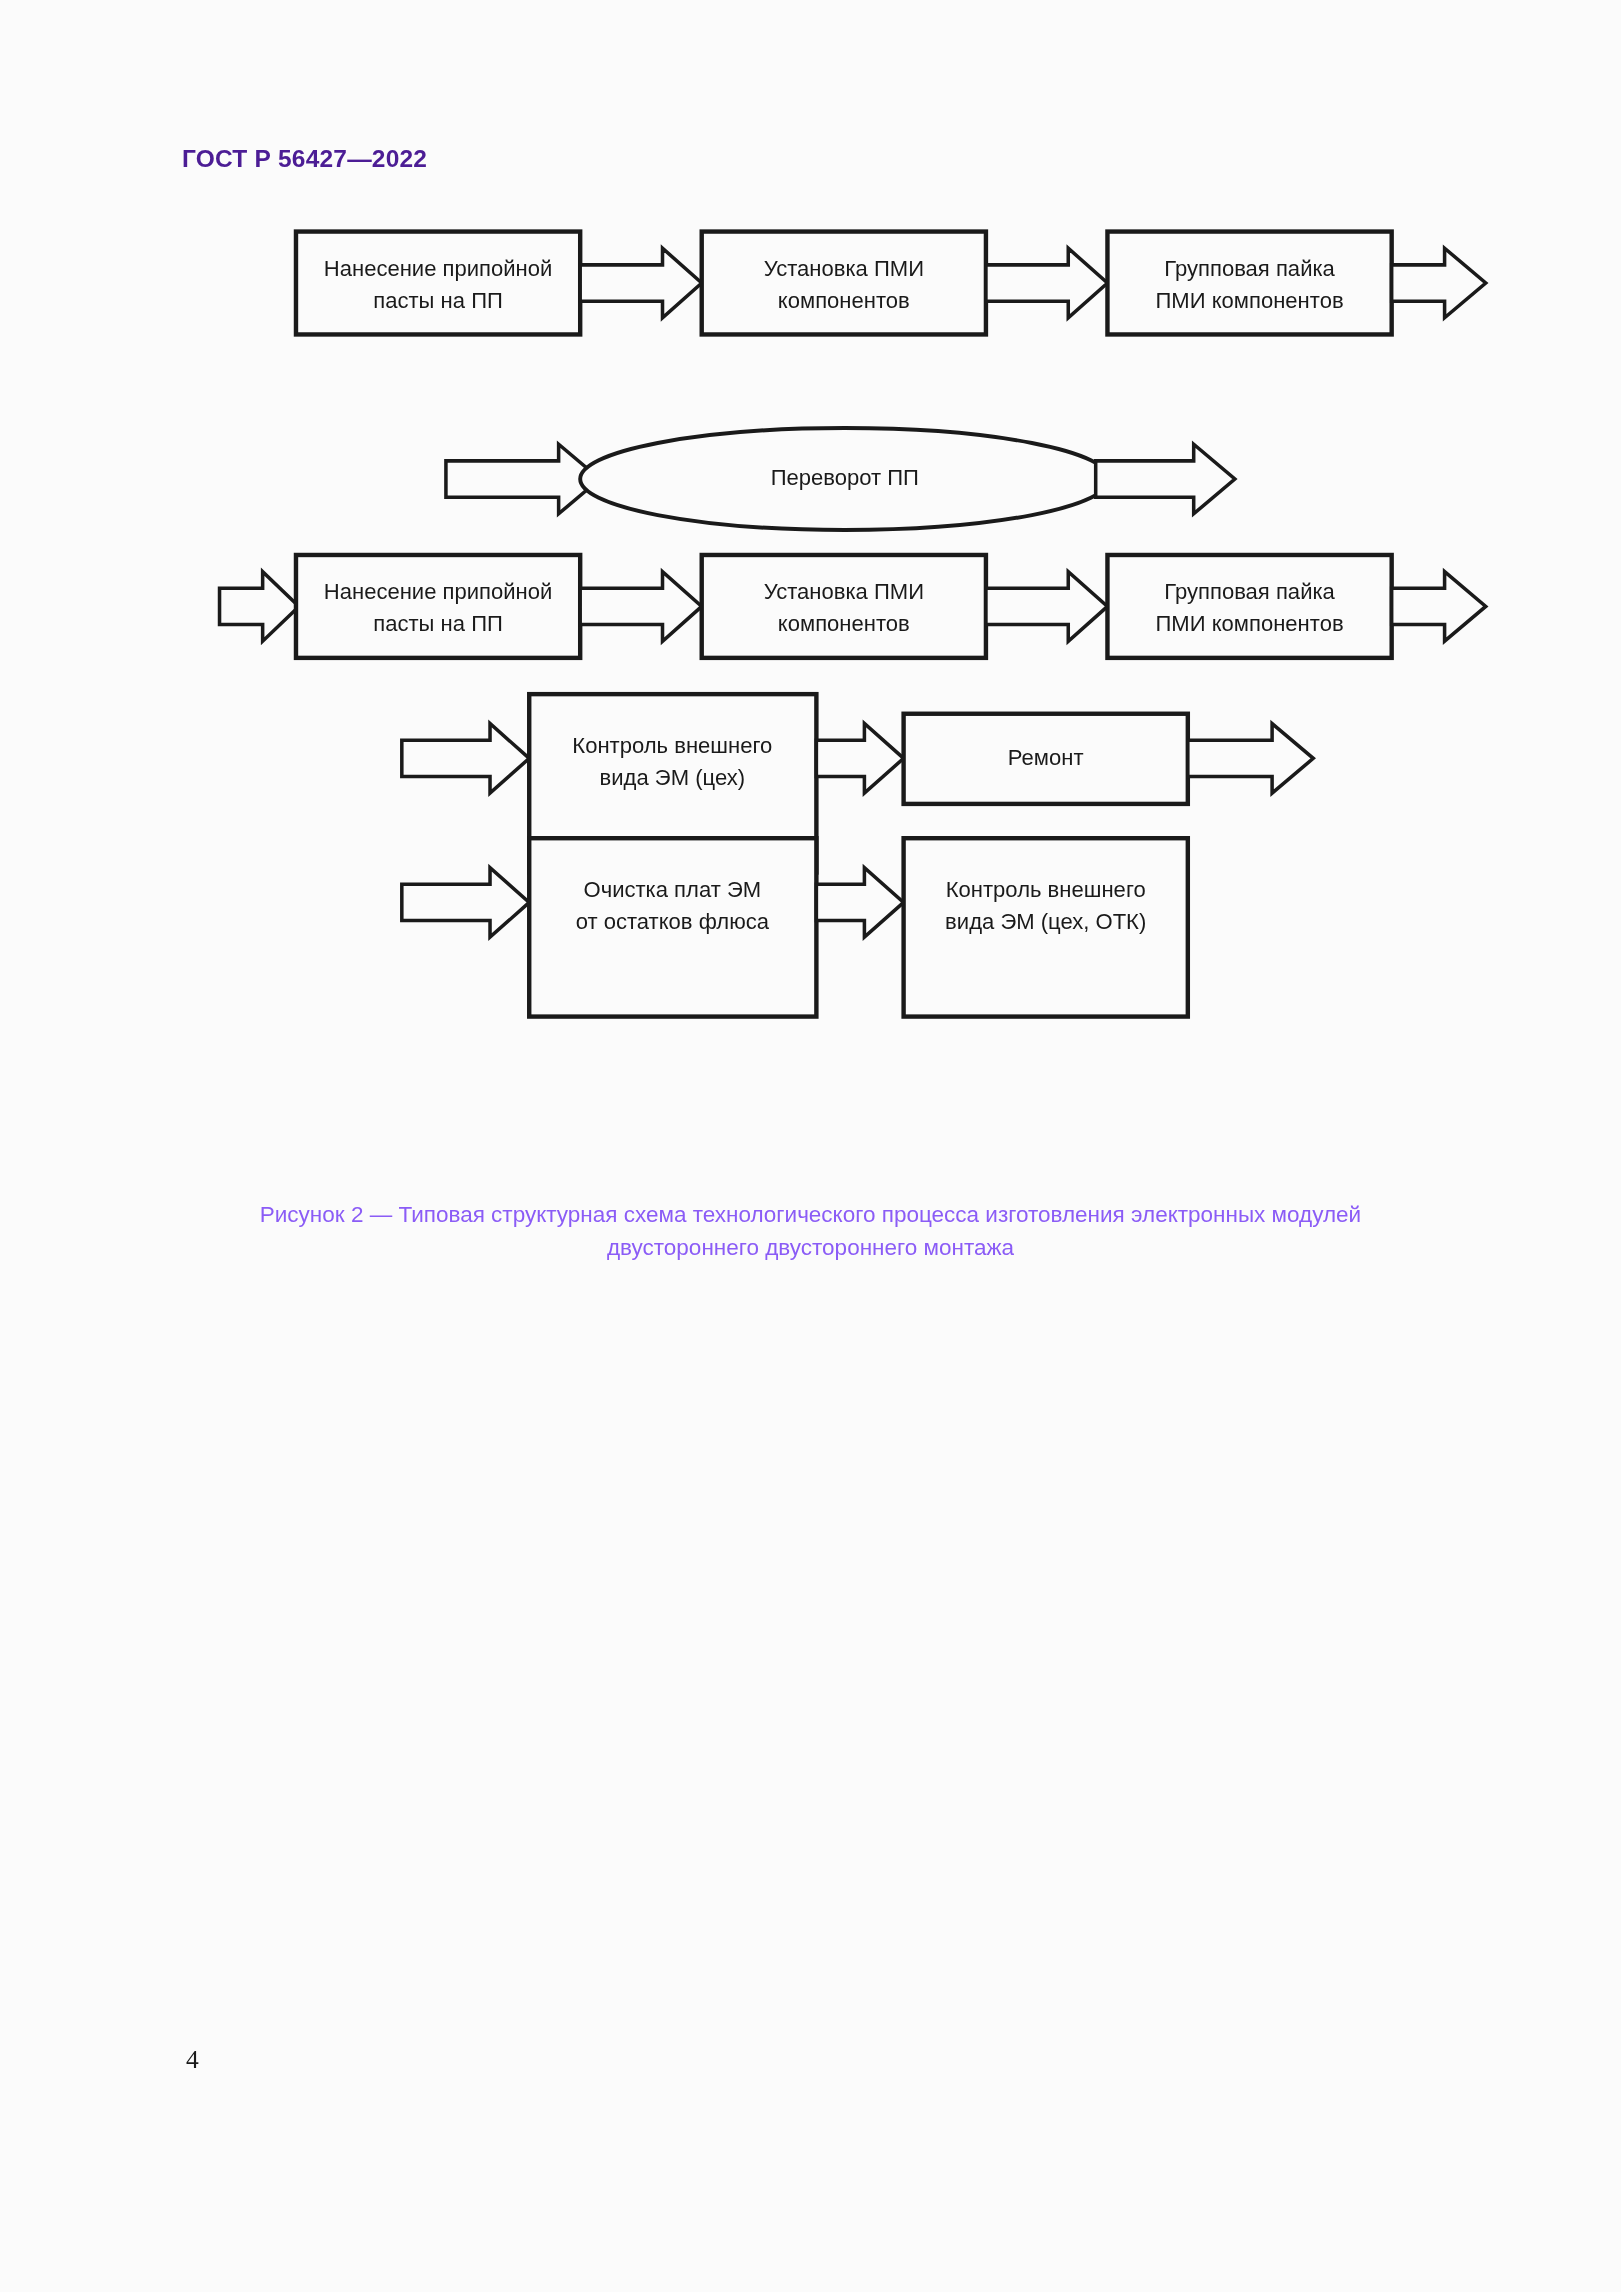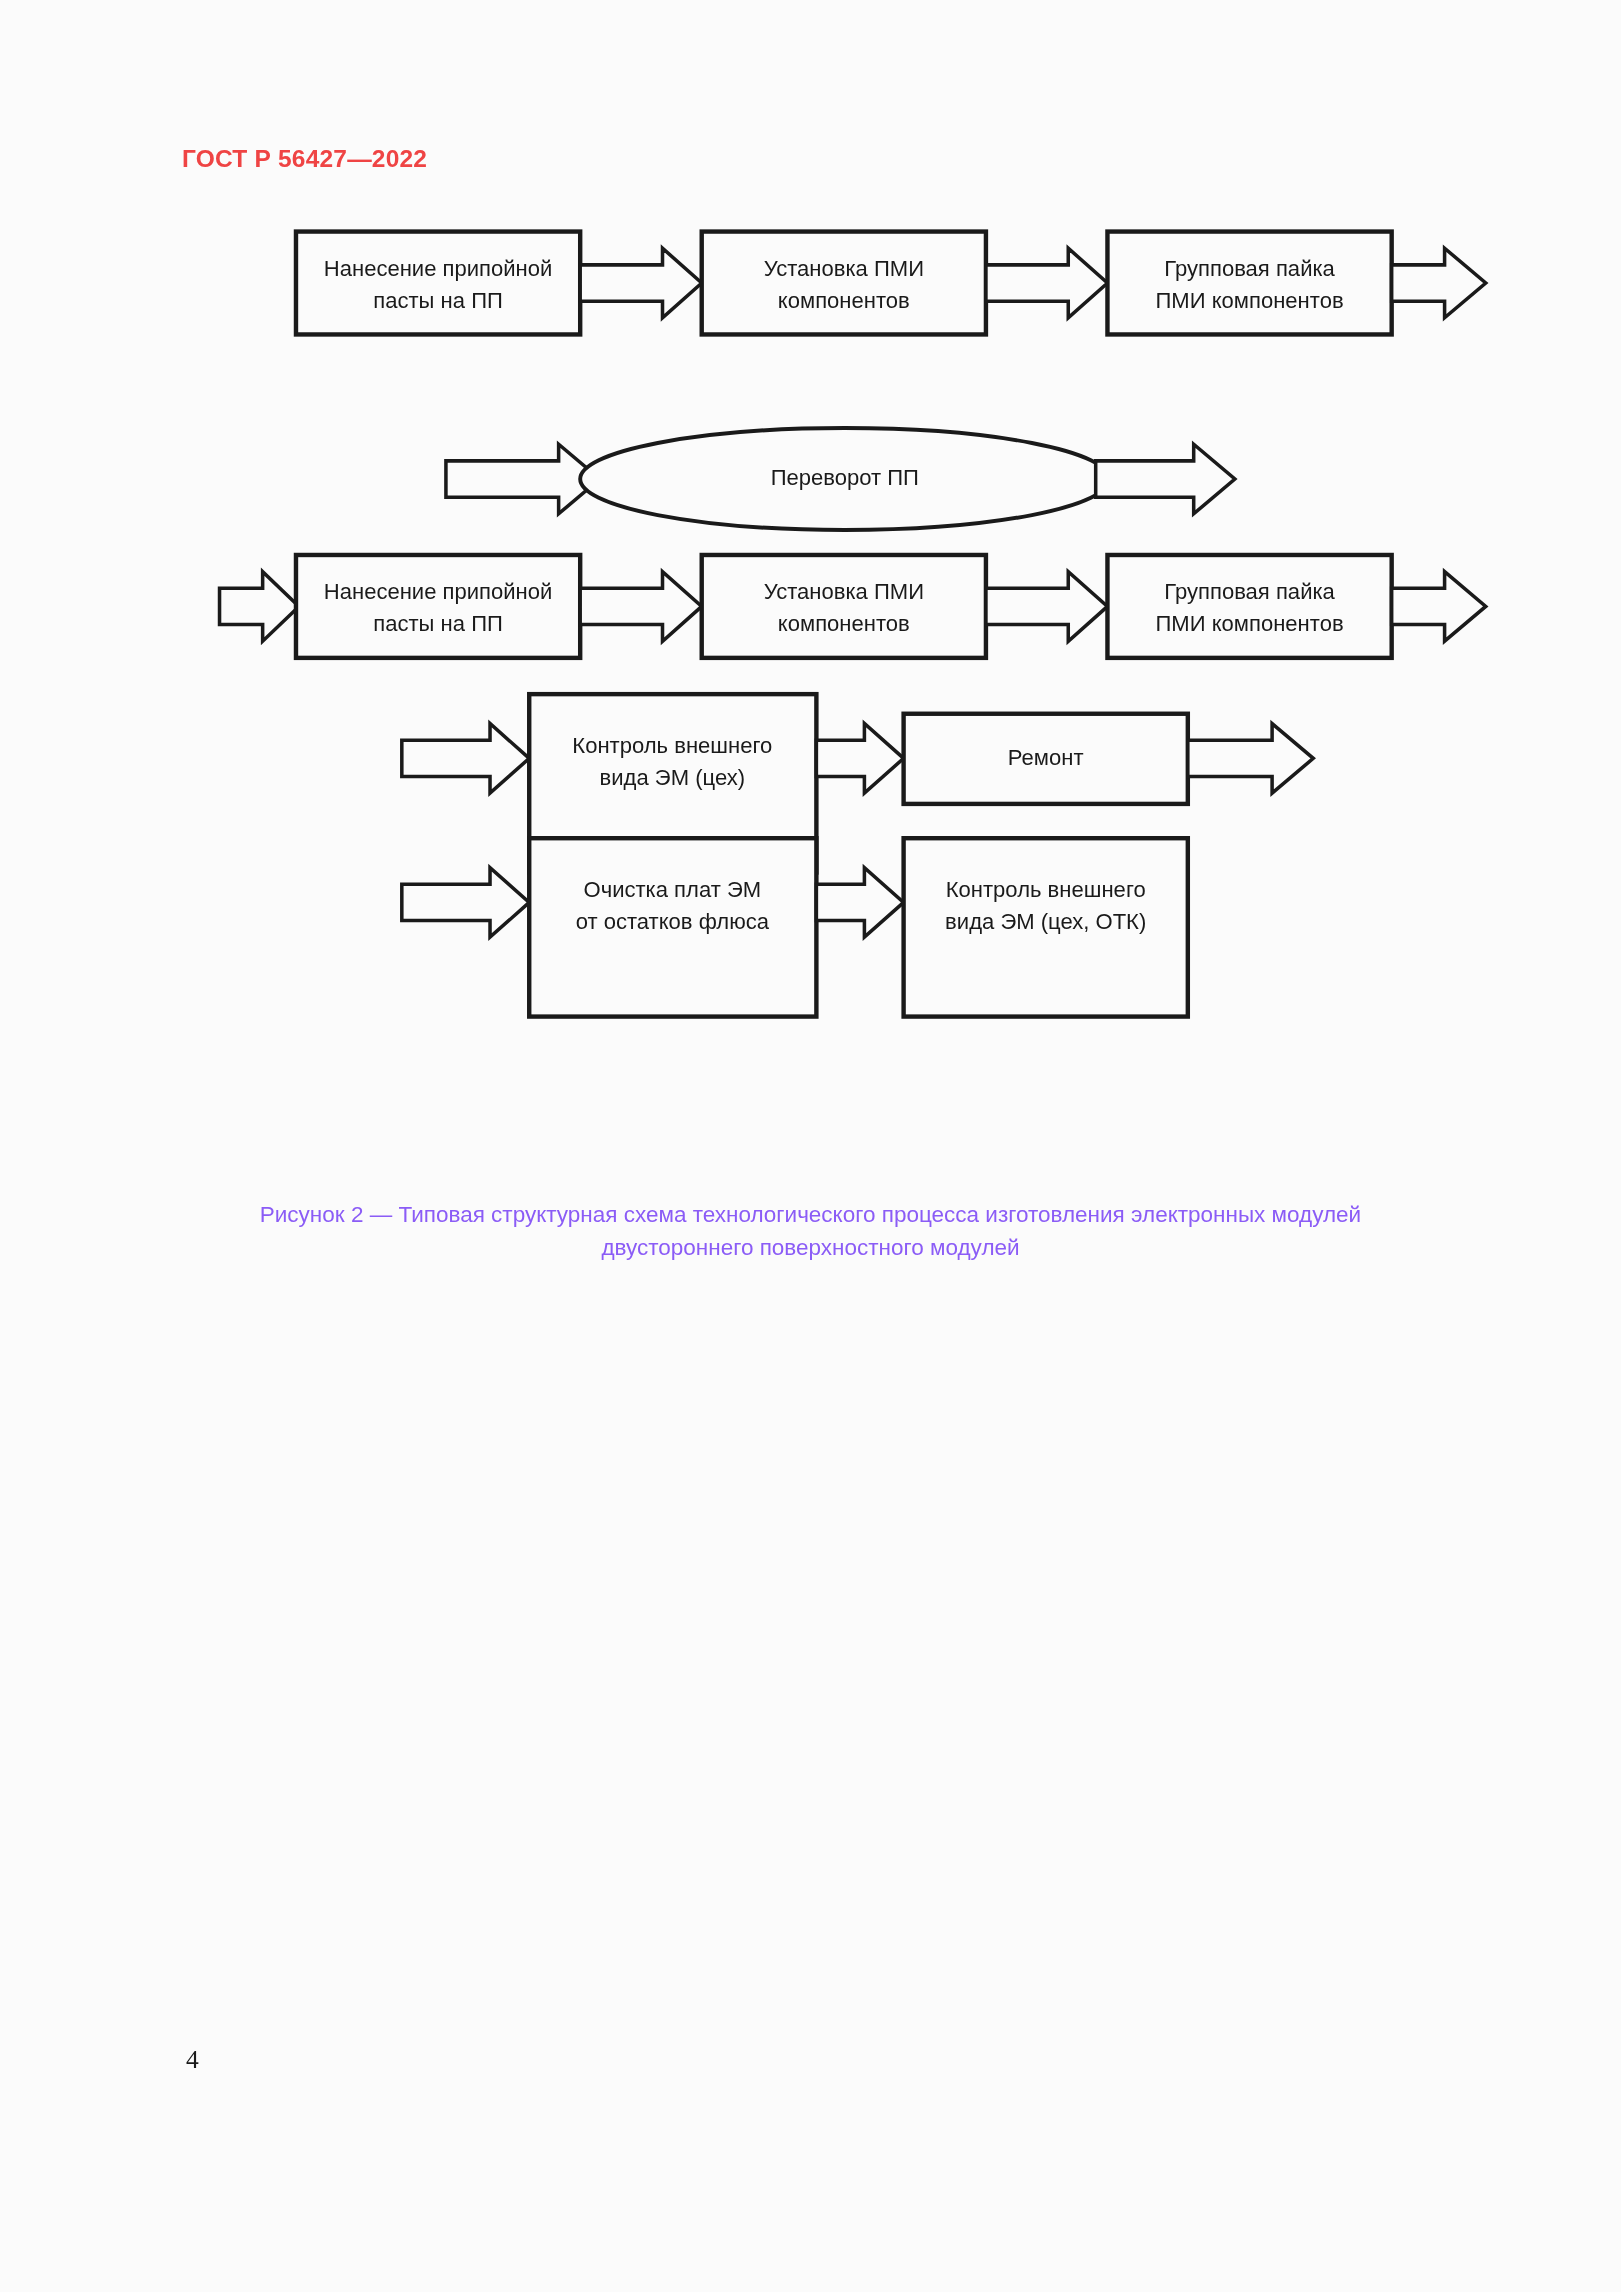--- a/index.html
+++ b/index.html
@@ -20,21 +20,21 @@
     background: #fbfbfb;
   }
   .std-header {
     position: absolute;
     left: 182px;
     top: 145px;
     font-family: "Liberation Sans", sans-serif;
     font-size: 24.5px;
     font-weight: bold;
     letter-spacing: 0.2px;
-    color: #ef4444;
+    color: #4c1d95;
     white-space: nowrap;
   }
   .figure-wrap {
     position: absolute;
     left: 0;
     top: 196px;
     width: 1451px;
     height: 1010px;
   }
   svg.diagram {
@@ -164,19 +164,19 @@
       <rect class="box" x="922" y="655" width="290" height="182"></rect>
       <text class="node-label" x="1067" y="709">Контроль внешнего</text>
       <text class="node-label" x="1067" y="742">вида ЭМ (цех, ОТК)</text>
 
     </svg>
   </div>
 
   <div class="figure-caption">
     <span>Рисунок 2 — Типовая структурная схема технологического процесса изготовления электронных модулей</span>
     <br>
-    <span>двустороннего поверхностного модулей</span>
+    <span>двустороннего двустороннего монтажа</span>
   </div>
 
   <div class="page-number">4</div>
 
 </div>
 
 
 </body></html>

